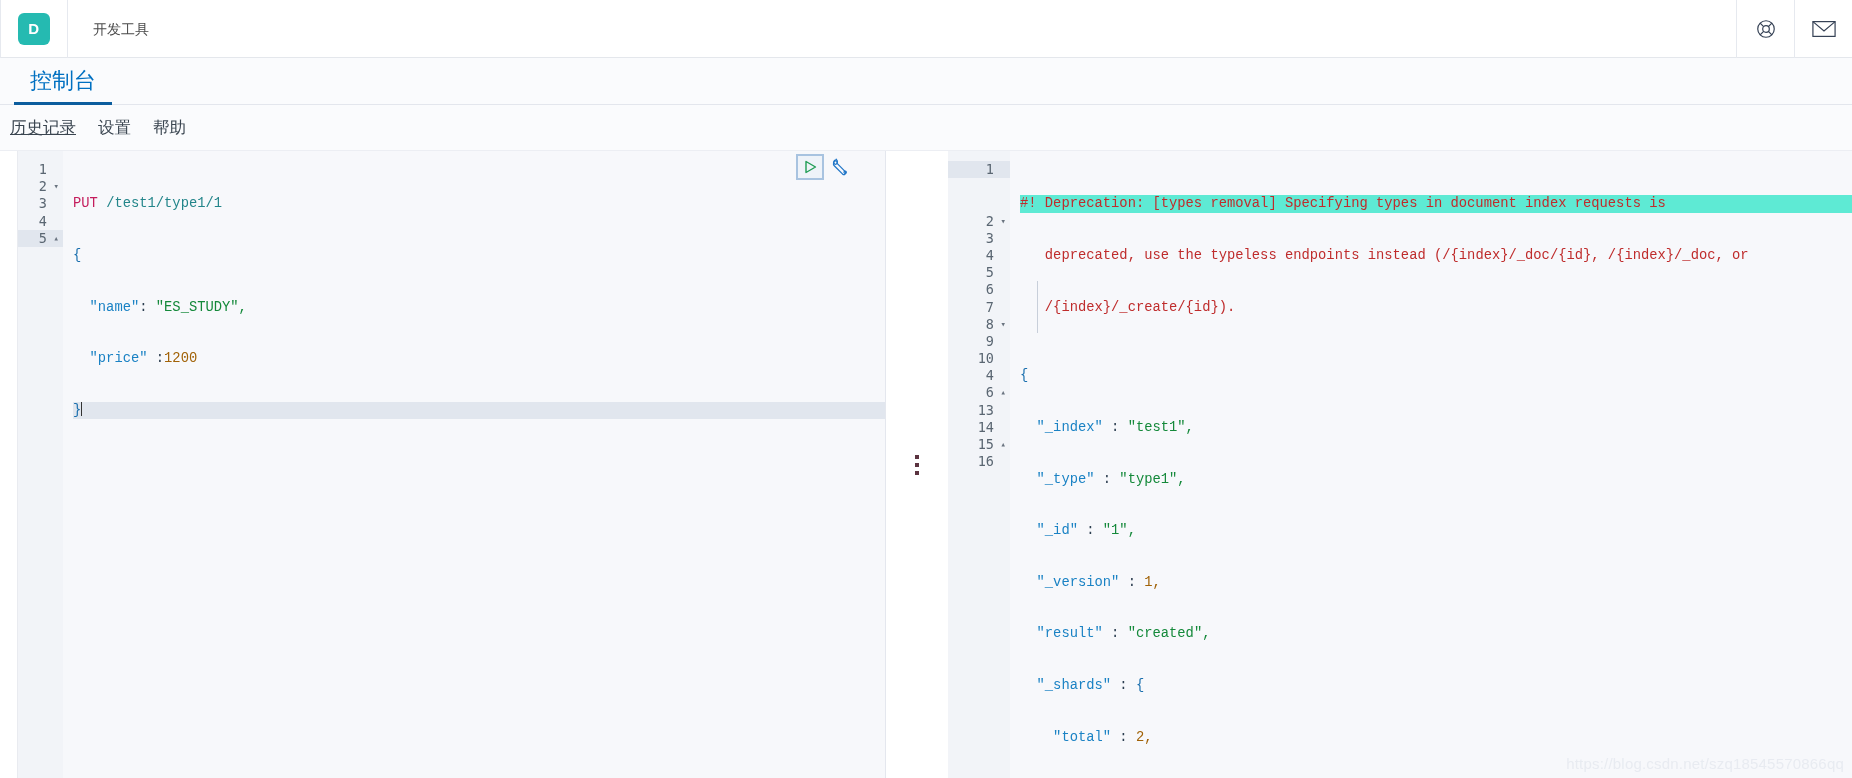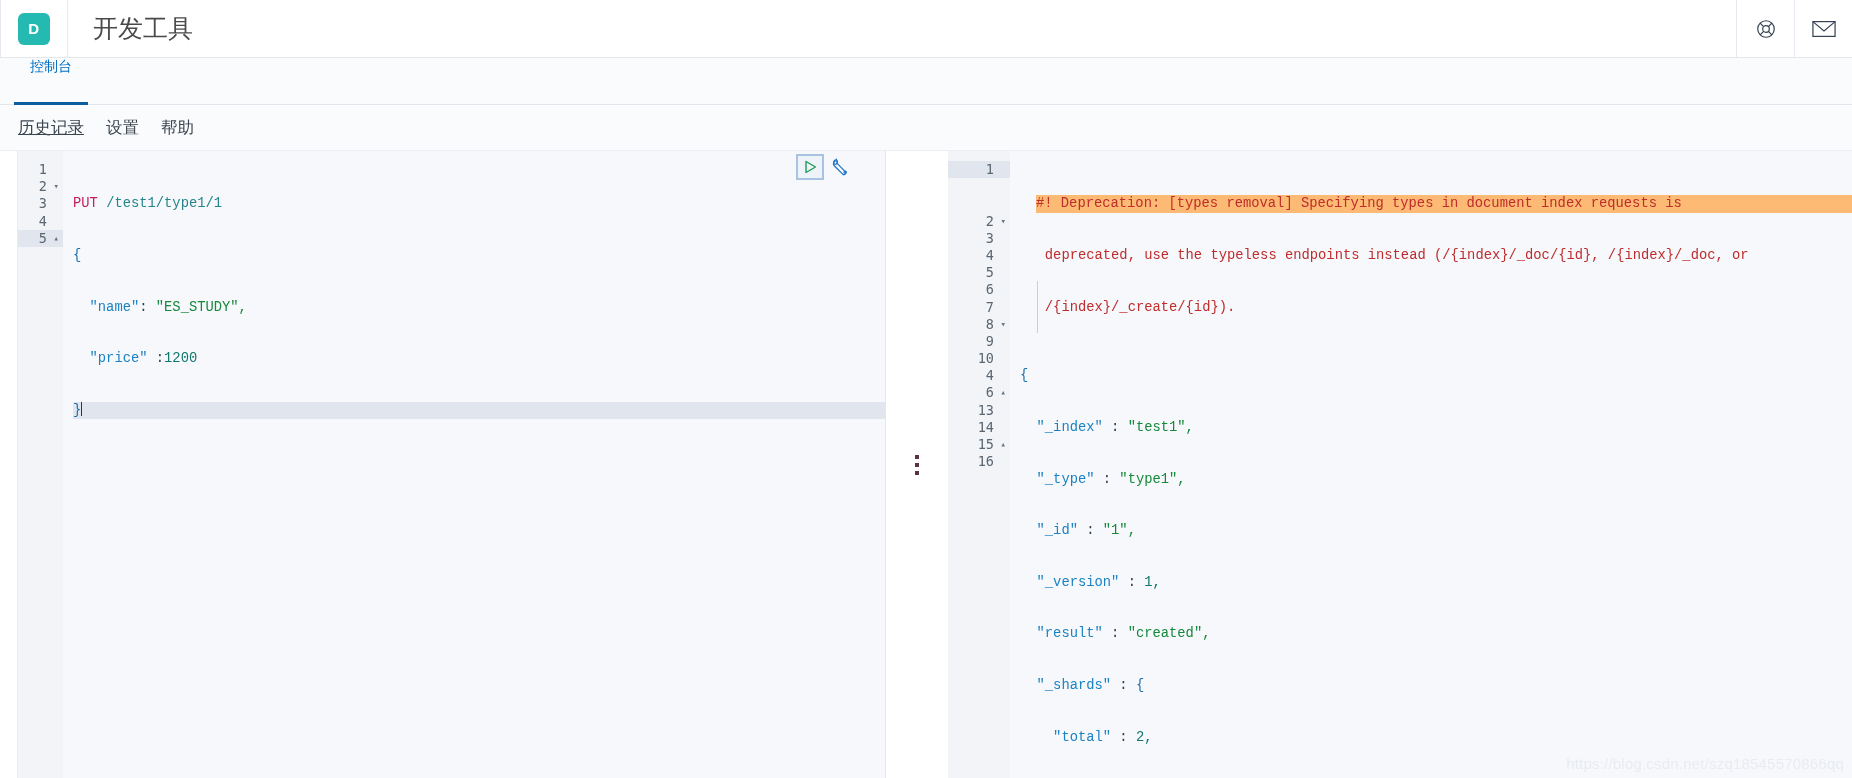--- a/index.html
+++ b/index.html
@@ -24,21 +24,21 @@
   .logo-wrap { padding: 0 17px; display: flex; align-items: center; }
   .logo {
     width: 32px; height: 32px; border-radius: 6px;
     background: #25bab1;
     color: #ffffff; font-size: 15px; font-weight: bold;
     display: flex; align-items: center; justify-content: center;
     letter-spacing: 0.5px;
   }
   .app-title {
     padding-left: 25px;
-    font-size: 25px; color: #3f4košik;
+    font-size: 14px; color: #3f4košik;
     color: #4a4a4a;
     font-weight: 400;
     line-height: 1;
   }
   .topbar-right {
     margin-left: auto; display: flex; align-items: center; height: 100%;
   }
   .tb-icon-cell {
     width: 58px; height: 58px;
     display: flex; align-items: center; justify-content: center;
@@ -51,42 +51,42 @@
   .tabs {
     height: 47px;
     background: #fafbfd;
     display: flex;
     align-items: stretch;
     padding-left: 14px;
     border-bottom: 1px solid #e3e6ed;
     position: relative;
   }
   .tab {
-    display: flex; 
+    display: flex; align-items: center;
     padding: 0 16px;
-    font-size: 14px;
+    font-size: 22px;
     color: #3f4a54;
     cursor: pointer;
     position: relative;
     white-space: nowrap;
   }
   .tab.active { color: #0070c1; }
   .tab.active::after {
     content: "";
     position: absolute;
     left: 0; right: 0; bottom: -1px;
     height: 3px; background: #0b5d9e;
   }
 
   
   .subnav {
     height: 46px;
     background: #fafbfd;
     display: flex; align-items: center;
-    padding-left: 18px;
+    padding-left: 10px;
     gap: 22px;
     border-bottom: 1px solid #eceef3;
   }
   .subnav-item {
     font-size: 16.5px;
     color: #3a4550;
     cursor: pointer;
     line-height: 1;
   }
   .subnav-item.linked { text-decoration: underline; }
@@ -147,27 +147,27 @@
     padding-left: 10px;
     font-family: Liberation Mono, monospace;
     font-size: 13.8px;
     line-height: 17.2px;
     white-space: pre;
     overflow: hidden;
     position: relative;
   }
   .cline { height: 17.2px; line-height: 17.2px; white-space: pre; }
   .cline.cur { background: #e1e6ee; }
-  .cline.wrapcur { background: #fdba74; margin-left: 16px; }
+  .cline.wrapcur { background: #5eead4; }
 
   .tok-method { color: #c41c5c; }
   .tok-url    { color: #23858a; }
   .tok-key    { color: #1a82c4; }
   .tok-str    { color: #14893a; }
-  .tok-num    { color: #0f766e; }
+  .tok-num    { color: #a16207; }
   .tok-punc   { color: #2c3e50; }
   .tok-warn   { color: #bf2c2c; }
   .tok-brace  { color: #1a6fae; }
 
   .caret {
     display: inline-block;
     width: 1px; height: 14px;
     background: #333; vertical-align: -2px;
     margin-left: 0px;
   }

